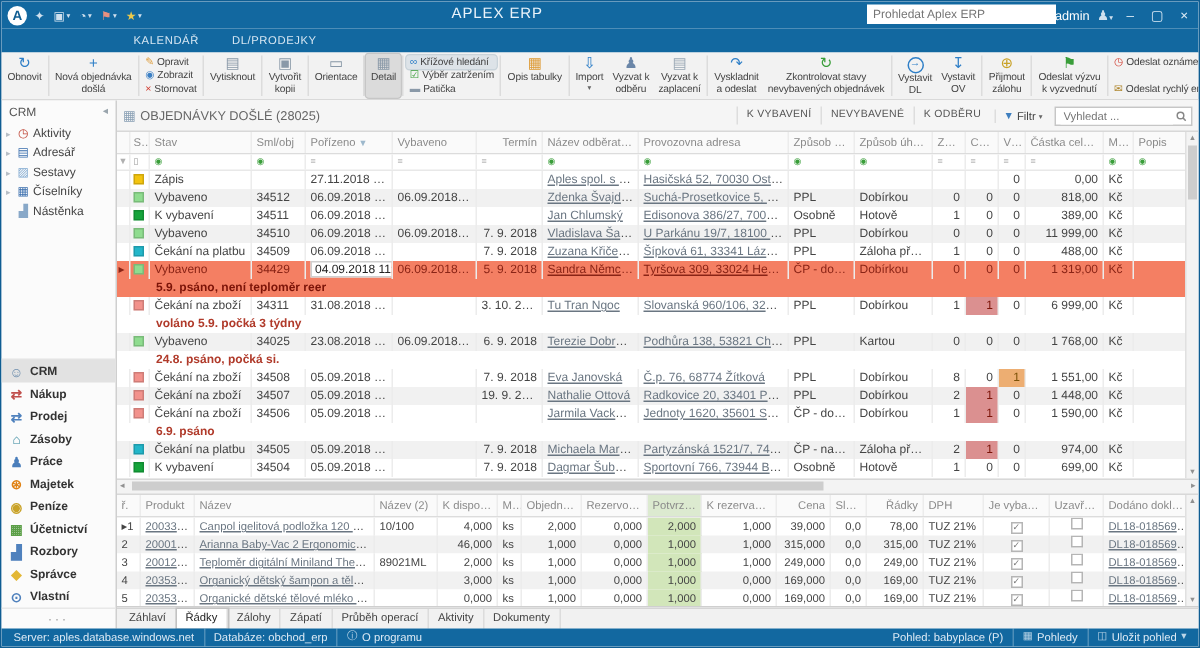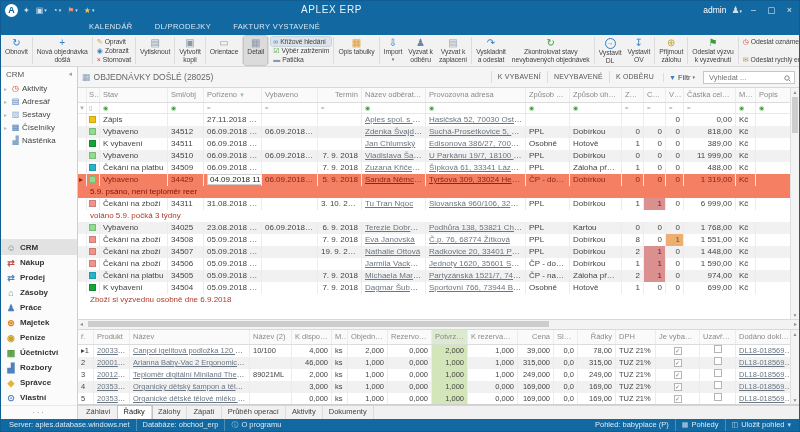--- a/index.html
+++ b/index.html
@@ -79,21 +79,21 @@
   .c-ind{width:9px;padding:0 1px}.c-icon{width:13px;padding:0 2px}.c-stav{width:68px}.c-sml{width:36px}
   .c-porizeno{width:58px}.c-vybaveno{width:56px}.c-termin{width:44px}.c-nazev{width:64px}
   .c-adresa{width:100px}.c-dodani{width:44px}.c-uhrada{width:52px}.c-zbyva{width:22px}
   .c-chybi{width:22px}.c-vce{width:18px}.c-castka{width:52px}.c-mena{width:20px}.c-popis{width:38px;border-right:none}
   .sq{display:inline-block;width:7px;height:7px;margin-top:2px;border:1px solid rgba(0,0,0,.15);box-sizing:border-box}
   .lnk{text-decoration:underline;color:#6a7682;cursor:pointer}
   .grow.sel .lnk{color:#8a2416}
   .editor{background:#fff;border:1px solid #cfcfcf;height:11px;line-height:9px;display:inline-block;padding:0 2px;color:#222;box-sizing:border-box;font-size:8px}
   .hl-red{background:#db9090;color:#7c1408}
   .hl-org{background:#edae72;color:#7c5208}
-  .gnote{height:12px;line-height:12px;font-size:8px;font-weight:normal;color:#b03a2a;padding-left:12px;background:#fff;white-space:nowrap;overflow:hidden}
+  .gnote{height:12px;line-height:12px;font-size:8px;font-weight:bold;color:#b03a2a;padding-left:26px;background:#fff;white-space:nowrap;overflow:hidden}
   .gnote.sel{background:#f47f63;color:#7c1408}
   .hfun{font-size:6px;color:#9db8cc;margin-left:2px}
   
   .vscroll{width:8px;flex:0 0 8px;background:#f3f3f3;border-left:1px solid #e0e0e0;position:relative}
   .vsa{position:absolute;left:0;right:0;text-align:center;font-size:5px;color:#909090;line-height:8px;height:8px}
   .vsa.up{top:0}.vsa.dn{bottom:0}
   .vsthumb{position:absolute;top:9px;left:1px;right:1px;height:36px;background:#cdcdcd}
   .hscroll{height:9px;flex:0 0 9px;background:#f3f3f3;border-top:1px solid #d8d8d8;border-bottom:1px solid #d8d8d8;position:relative}
   .hsa{position:absolute;top:0;font-size:6px;line-height:8px;color:#909090}
   .hsa.l{left:2px}.hsa.r{right:2px}
@@ -147,33 +147,33 @@
         <span class="qi">
           <span style="color: rgb(232, 144, 128);">⚑</span>
           <span class="car">▾</span>
         </span>
         <span class="qi">
           <span style="color: rgb(236, 201, 75);">★</span>
           <span class="car">▾</span>
         </span>
       </span>
     <span class="apptitle">APLEX ERP</span>
+    <input class="gsearch" placeholder="Prohledat Aplex ERP" style="">
     <span class="tb-right">
       <span>admin</span>
       <span class="usr-ico">♟<span style="font-size:5px">▾</span></span>
       <span class="winbtn">–</span>
       <span class="winbtn">▢</span>
       <span class="winbtn">×</span>
     </span>
   </header>
 
   <nav class="tabstrip" id="tabstrip">
       <div class="tab">KALENDÁŘ</div>
       <div class="tab">DL/PRODEJKY</div>
-      <div class="tab">FAKTURY VYSTAVENÉ</div>
     </nav>
   <div class="ribbon" id="ribbon">
       <div class="rgroup">
         <div class="rbig">
           <span class="ric" style="color: rgb(47, 127, 199);">↻</span>
           <span class="rlab">
             <span class="rline">Obnovit</span>
           </span>
         </div>
       </div>
@@ -655,20 +655,21 @@
                 <span class="gc c-adresa"><span class="lnk">Podhůra 138, 53821 Chrudim</span></span>
                 <span class="gc c-dodani">PPL</span>
                 <span class="gc c-uhrada">Kartou</span>
                 <span class="gc c-zbyva r">0</span>
                 <span class="gc c-chybi r">0</span>
                 <span class="gc c-vce r">0</span>
                 <span class="gc c-castka r">1 768,00</span>
                 <span class="gc c-mena">Kč</span>
                 <span class="gc c-popis"></span>
               </div>
+              <div class="gnote">24.8. psáno, počká si.</div>
               <div class="grow">
                 <span class="gc c-ind"></span>
                 <span class="gc c-icon"><span class="sq" style="background: rgb(242, 146, 140);"></span></span>
                 <span class="gc c-stav">Čekání na zboží</span>
                 <span class="gc c-sml">34508</span>
                 <span class="gc c-porizeno">05.09.2018 23:39</span>
                 <span class="gc c-vybaveno"></span>
                 <span class="gc c-termin r">7. 9. 2018</span>
                 <span class="gc c-nazev"><span class="lnk">Eva Janovská</span></span>
                 <span class="gc c-adresa"><span class="lnk">Č.p. 76, 68774 Žítková</span></span>
@@ -712,20 +713,21 @@
                 <span class="gc c-adresa"><span class="lnk">Jednoty 1620, 35601 Sokolov</span></span>
                 <span class="gc c-dodani">ČP - do ruky</span>
                 <span class="gc c-uhrada">Dobírkou</span>
                 <span class="gc c-zbyva r">1</span>
                 <span class="gc c-chybi r hl-red">1</span>
                 <span class="gc c-vce r">0</span>
                 <span class="gc c-castka r">1 590,00</span>
                 <span class="gc c-mena">Kč</span>
                 <span class="gc c-popis"></span>
               </div>
+              <div class="gnote">6.9. psáno</div>
               <div class="grow alt">
                 <span class="gc c-ind"></span>
                 <span class="gc c-icon"><span class="sq" style="background: rgb(35, 182, 201);"></span></span>
                 <span class="gc c-stav">Čekání na platbu</span>
                 <span class="gc c-sml">34505</span>
                 <span class="gc c-porizeno">05.09.2018 22:25</span>
                 <span class="gc c-vybaveno"></span>
                 <span class="gc c-termin r">7. 9. 2018</span>
                 <span class="gc c-nazev"><span class="lnk">Michaela Mareda Ch...</span></span>
                 <span class="gc c-adresa"><span class="lnk">Partyzánská 1521/7, 74705 Opava</span></span>

